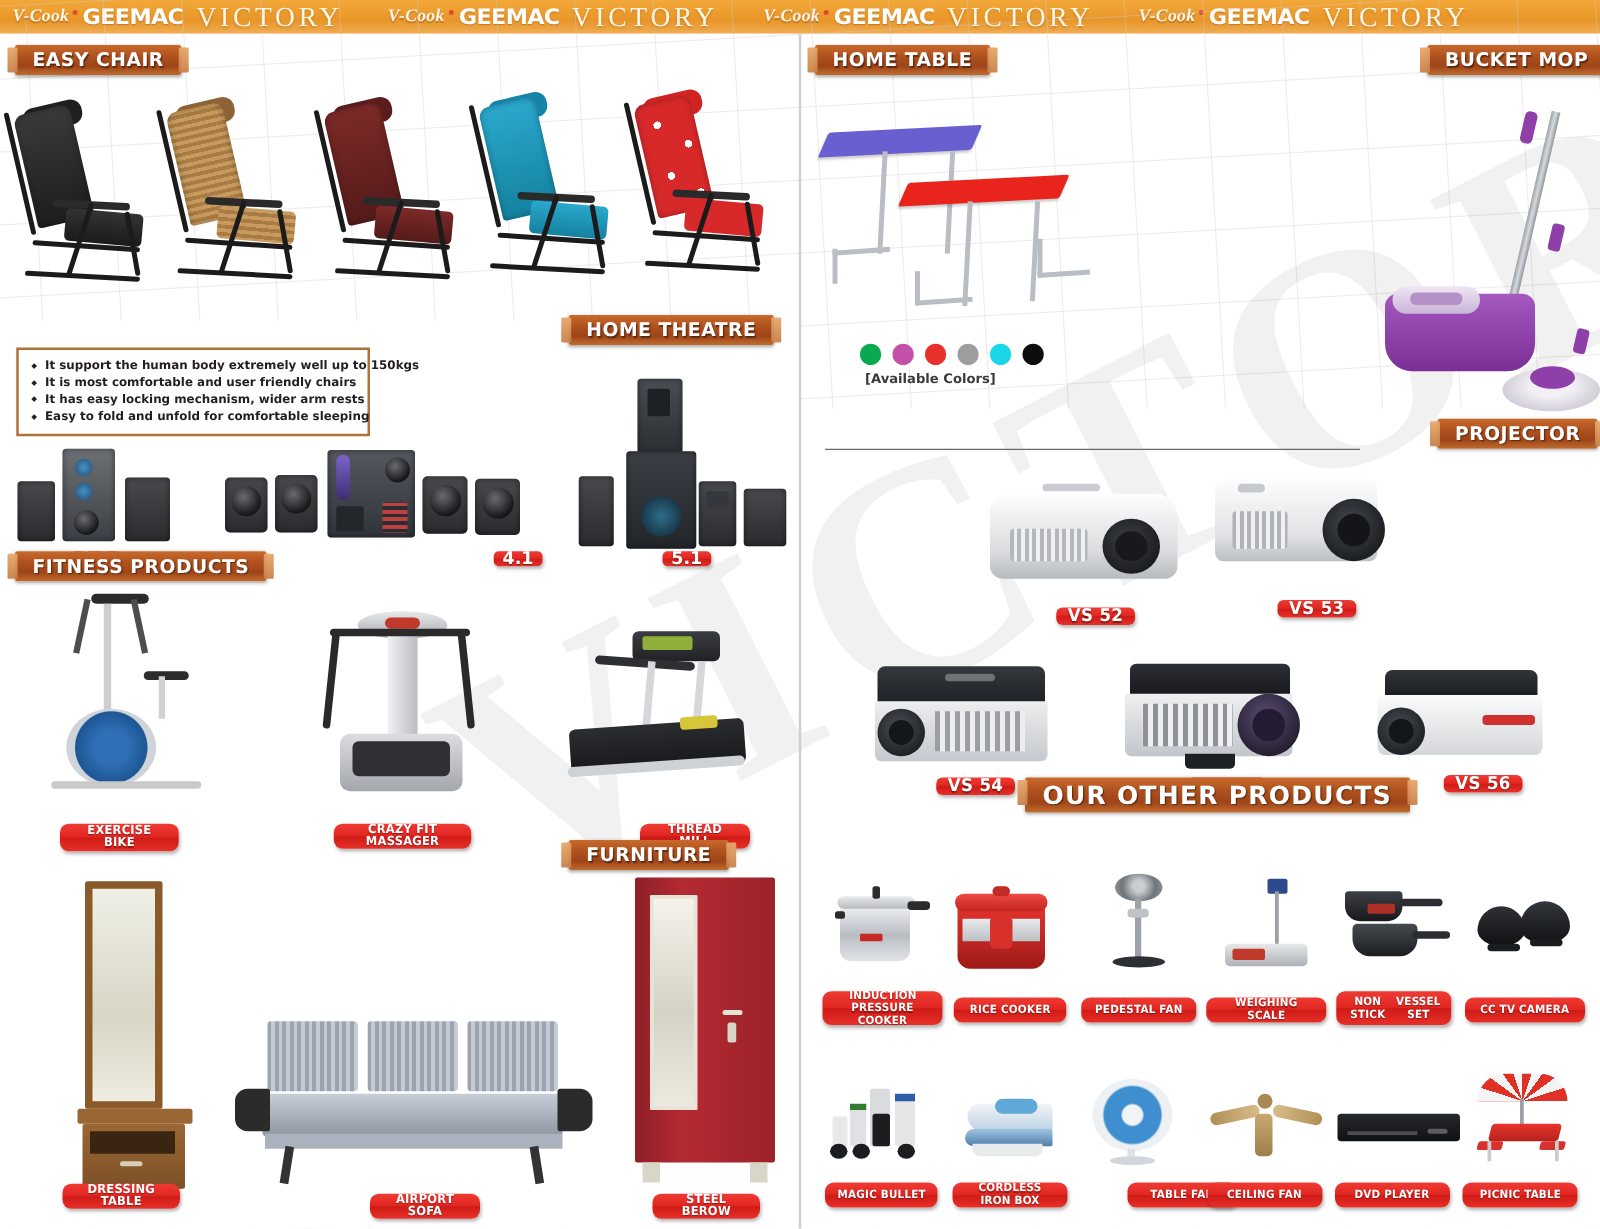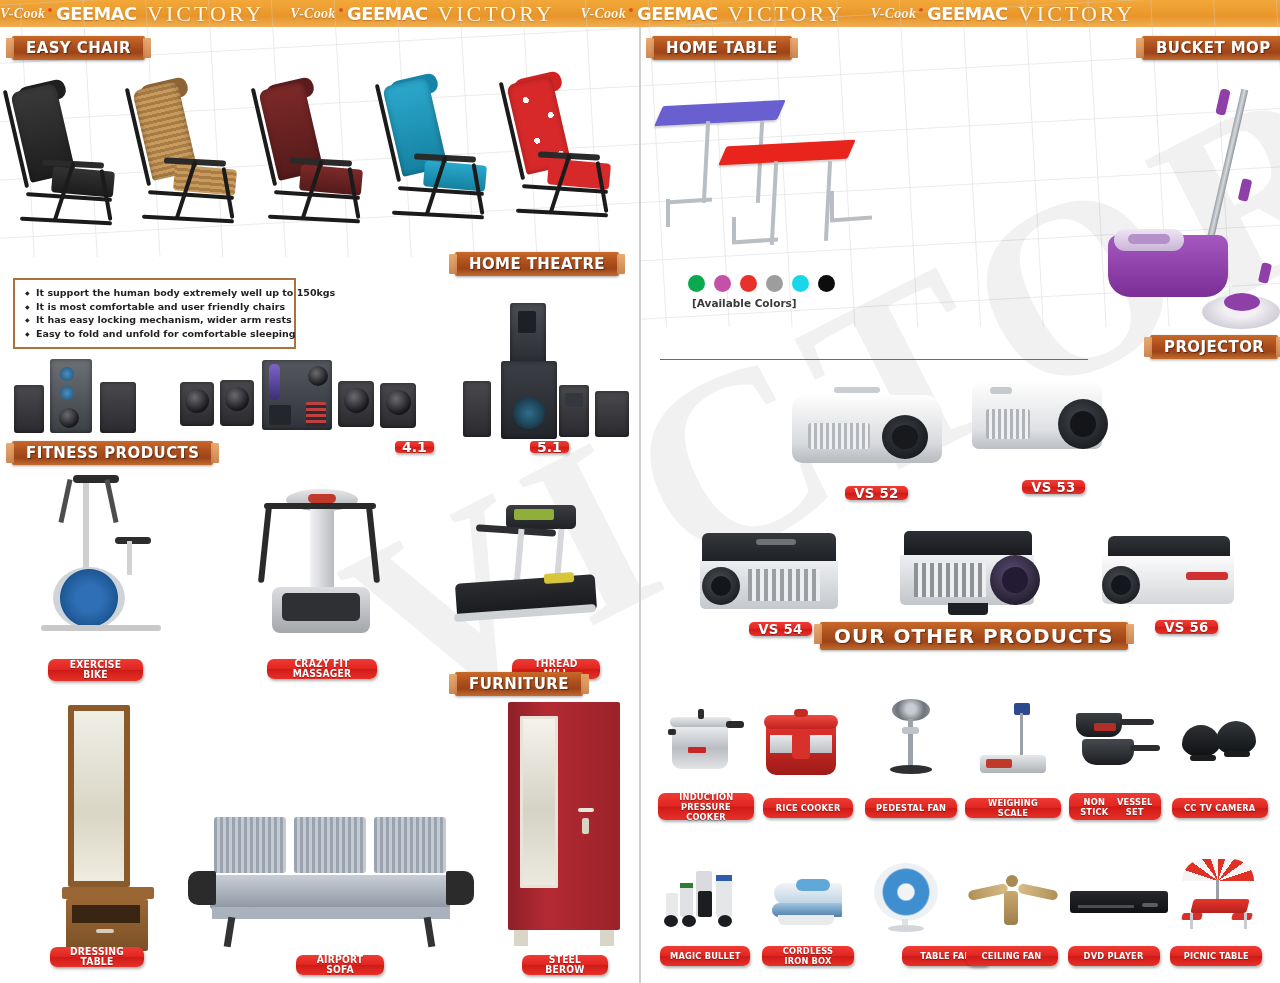--- a/index.html
+++ b/index.html
@@ -12,21 +12,21 @@
   }
 
   
   .brandbar {
     position: absolute; top: 0; left: 0;
     width: 1280px; height: 27px;
     background: linear-gradient(180deg,#f3a83a 0%,#eb9b2c 45%,#e8952a 60%,#f0ae52 100%);
     display: flex; align-items: center;
     overflow: hidden; white-space: nowrap;
   }
-  .brandset { display: flex; align-items: center; flex: 0 0 auto; }
+  .brandset { display: flex; align-items: center; flex: 0 0 auto; padding-left: 10px; }
   .bs-vcook {
     font-family: "Liberation Serif", serif;
     font-style: italic; font-weight: bold;
     font-size: 14px; color: #fdf6ea;
     letter-spacing: .3px; margin-right: 3px;
     text-shadow: 0 1px 1px rgba(150,80,10,.5);
   }
   .bs-dot { width:4px;height:4px;border-radius:50%;background:#e04b2a;margin:-8px 6px 0 0; }
   .bs-geemac {
     font-family: "DejaVu Sans", sans-serif;

